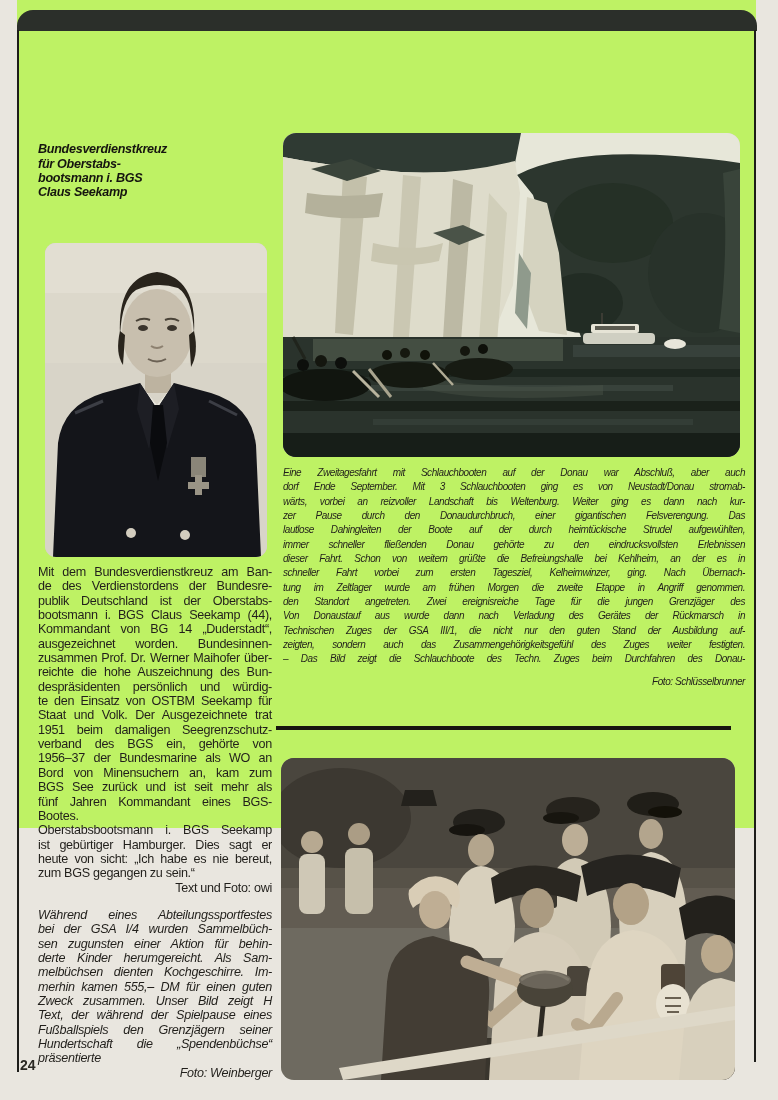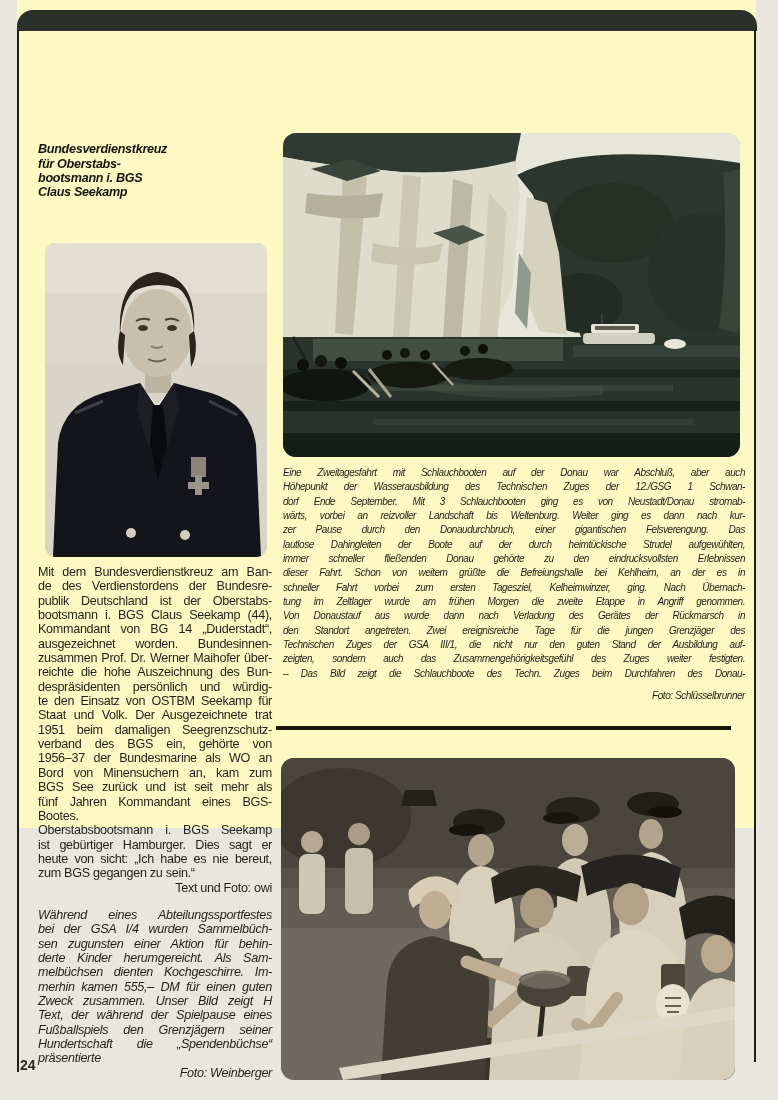--- a/index.html
+++ b/index.html
@@ -6,21 +6,21 @@
   body{
     width:778px;height:1100px;
     background:#e9e6df;
     font-family:"Liberation Sans","DejaVu Sans",sans-serif;
     color:#211f1b;
     position:relative;
     overflow:hidden;
   }
   .page{
     position:absolute;left:0;top:0;width:778px;height:828px;
-    background:#fef9c3;
+    background:#bef264;
   }
   .margin-strip{position:absolute;background:#e9e6df;}
   
   .top-band{
     position:absolute;left:17px;top:10px;width:740px;height:21px;
     background:#2b2f2a;border-radius:16px 16px 0 0;
   }
   .rule{position:absolute;width:2px;background:#1d1d1a;}
   .rule-left{left:17px;top:30px;height:1042px;}
   .rule-right{left:754px;top:30px;height:1032px;}
@@ -218,31 +218,30 @@
         <path d="M86 236 l22 28" stroke="#a9a48e" stroke-width="3"></path>
         <path d="M150 230 l20 22" stroke="#b0ab95" stroke-width="2.5"></path>
         <path d="M22 226 l-12 -22" stroke="#20241c" stroke-width="3"></path>
       </g>
     </svg>
   </figure>
 
   <div class="textblock caption-donau">
     <div>
         <div class="jline">Eine Zweitagesfahrt mit Schlauchbooten auf der Donau war Abschluß, aber auch</div>
-        <div class="jline">Höhepunkt der Wasserausbildung des Technischen Zuges der 12./GSG 1 Schwan-</div>
         <div class="jline">dorf Ende September. Mit 3 Schlauchbooten ging es von Neustadt/Donau stromab-</div>
         <div class="jline">wärts, vorbei an reizvoller Landschaft bis Weltenburg. Weiter ging es dann nach kur-</div>
         <div class="jline">zer Pause durch den Donaudurchbruch, einer gigantischen Felsverengung. Das</div>
         <div class="jline">lautlose Dahingleiten der Boote auf der durch heimtückische Strudel aufgewühlten,</div>
         <div class="jline">immer schneller fließenden Donau gehörte zu den eindrucksvollsten Erlebnissen</div>
         <div class="jline">dieser Fahrt. Schon von weitem grüßte die Befreiungshalle bei Kehlheim, an der es in</div>
         <div class="jline">schneller Fahrt vorbei zum ersten Tagesziel, Kelheimwinzer, ging. Nach Übernach-</div>
         <div class="jline">tung im Zeltlager wurde am frühen Morgen die zweite Etappe in Angriff genommen.</div>
+        <div class="jline">den Standort angetreten. Zwei ereignisreiche Tage für die jungen Grenzjäger des</div>
         <div class="jline">Von Donaustauf aus wurde dann nach Verladung des Gerätes der Rückmarsch in</div>
-        <div class="jline">den Standort angetreten. Zwei ereignisreiche Tage für die jungen Grenzjäger des</div>
         <div class="jline">Technischen Zuges der GSA III/1, die nicht nur den guten Stand der Ausbildung auf-</div>
         <div class="jline">zeigten, sondern auch das Zusammengehörigkeitsgefühl des Zuges weiter festigten.</div>
         <div class="jline">– Das Bild zeigt die Schlauchboote des Techn. Zuges beim Durchfahren des Donau-</div>
       </div>
     <div class="credit">Foto: Schlüsselbrunner</div>
   </div>
 
   <div class="divider"></div>
 
   <figure class="photo photo-crowd" style="margin:0">

